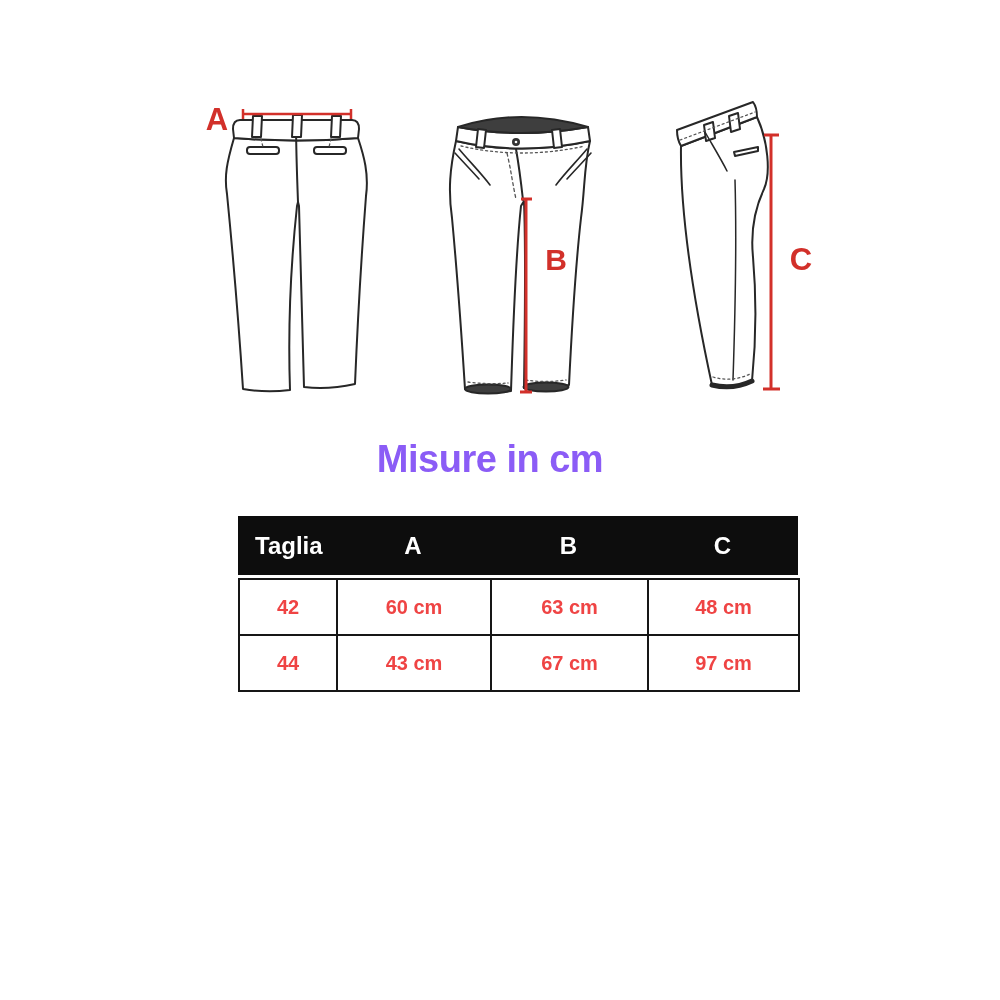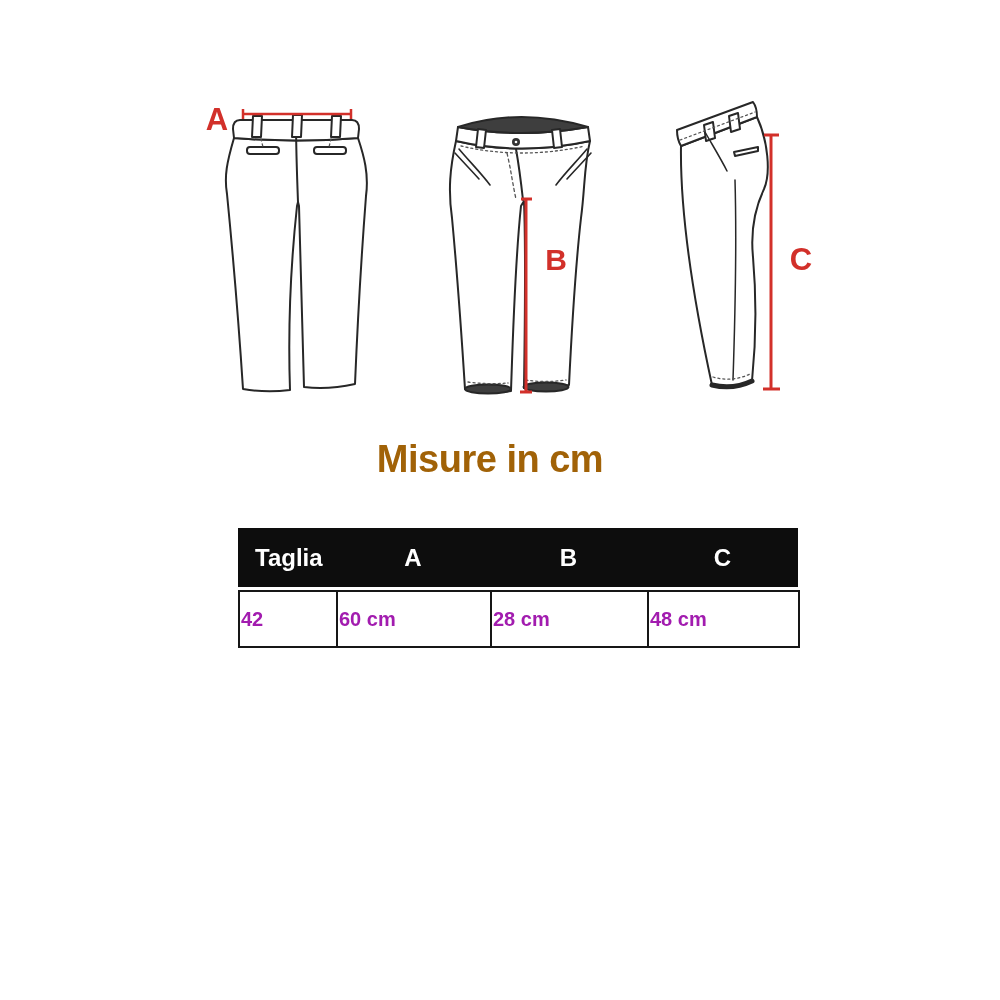--- a/index.html
+++ b/index.html
@@ -4,37 +4,37 @@
 <style>
   html,body{margin:0;padding:0;}
   body{
     width:1000px;height:1000px;background:#ffffff;position:relative;overflow:hidden;
     font-family:"Liberation Sans","DejaVu Sans",sans-serif;
   }
   .stage{position:absolute;inset:0;background:#ffffff;}
   .diagram-svg{position:absolute;left:0;top:0;width:1000px;height:430px;}
   .page-title{
     position:absolute;left:0;top:436px;width:980px;height:46px;
-    text-align:center;font-size:38px;font-weight:700;color:#a16207;
+    text-align:center;font-size:38px;font-weight:700;color:#8b5cf6;
     letter-spacing:-0.5px;line-height:46px;
   }
-  .size-table{position:absolute;left:238px;top:528px;width:560px;}
+  .size-table{position:absolute;left:238px;top:516px;width:560px;}
   .thead{
     display:flex;background:#0d0d0d;height:59px;align-items:center;
     color:#ffffff;font-weight:700;font-size:24px;
   }
   .th{text-align:center;}
   .th.c0{width:98px;text-align:left;padding-left:17px;box-sizing:border-box;}
   .th.c1{width:154px;}
   .th.c2{width:157px;}
   .th.c3{width:151px;}
   .tbody{border-collapse:collapse;table-layout:fixed;width:560px;margin-top:3px;}
   .tbody td{
-    border:2px solid #161616;height:52px;vertical-align:middle;
-    font-weight:700;font-size:20px;color:#a21caf;background:#ffffff;
+    border:2px solid #161616;height:52px;text-align:center;vertical-align:middle;
+    font-weight:700;font-size:20px;color:#ef4444;background:#ffffff;
   }
   svg text.red-label{font-family:"Liberation Sans","DejaVu Sans",sans-serif;font-weight:700;}
 </style>
 </head>
 <body>
 
 <div class="stage">
 
   <svg class="diagram-svg" viewBox="0 0 1000 430">
 
@@ -129,20 +129,26 @@
       <colgroup>
           <col style="width:98px">
           <col style="width:154px">
           <col style="width:157px">
           <col style="width:151px">
         </colgroup>
       <tbody>
           <tr>
         <td>42</td>
         <td>60 cm</td>
-        <td>28 cm</td>
+        <td>63 cm</td>
         <td>48 cm</td>
+      </tr>
+      <tr>
+        <td>44</td>
+        <td>43 cm</td>
+        <td>67 cm</td>
+        <td>97 cm</td>
       </tr>
     </tbody>
       </table>
   </div>
 
 </div>
 
 </body></html>

